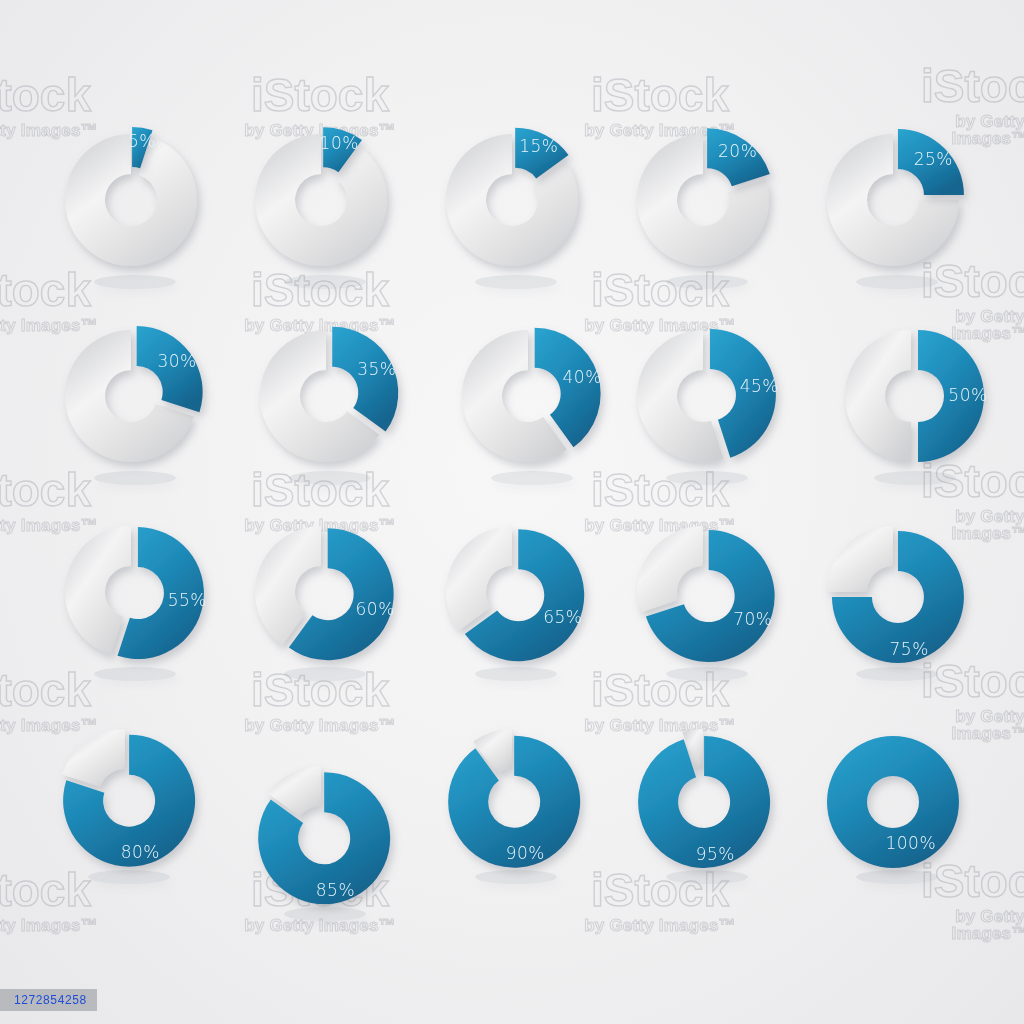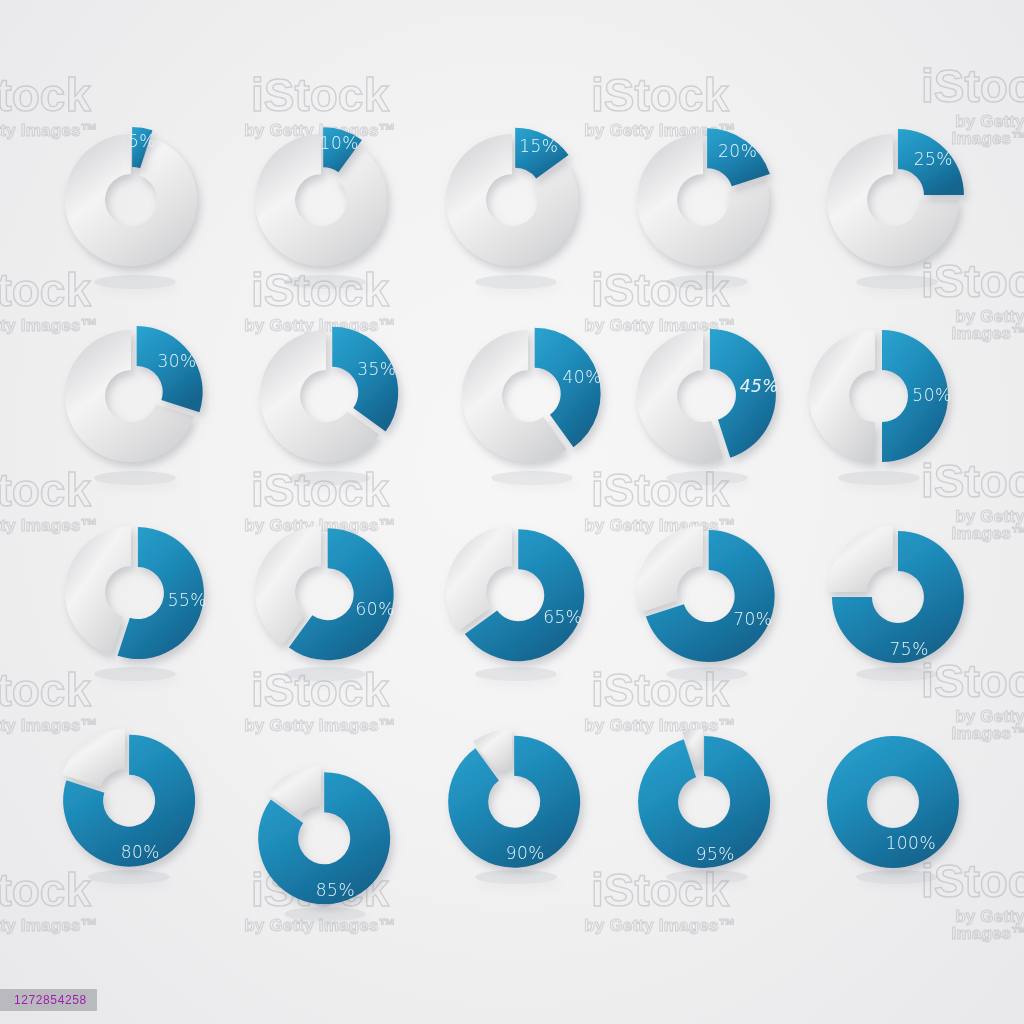--- a/index.html
+++ b/index.html
@@ -85,21 +85,21 @@
     letter-spacing: 0.5px;
   }
 
   
   #id-badge {
     position: absolute;
     left: 0;
     bottom: 13px;
     z-index: 20;
     background: rgba(176,178,182,0.85);
-    color: #a21caf;
+    color: #1d4ed8;
     font-family: "Liberation Sans", sans-serif;
     font-size: 12px;
     letter-spacing: 0.6px;
     padding: 4px 10px 4px 14px;
   }
 </style>
 </head>
 <body>
 
 <div id="stage">
@@ -373,21 +373,21 @@
             <filter id="sh7" x="-45%" y="-45%" width="200%" height="210%">
               <feDropShadow dx="3" dy="5" stdDeviation="4" flood-color="#7b7f86" flood-opacity="0.34"></feDropShadow>
             </filter>
           </defs>
           <ellipse cx="99" cy="177" rx="40.92" ry="7" fill="#9aa0a8" opacity="0.18" filter="url(#sh7)"></ellipse>
           <path d="M 133.79382665130322 148.39512162874652 A 66 66 0 1 1 94.99999999999999 29 L 95 69 A 26 26 0 1 0 110.2824165596043 116.03444185374863 Z" fill="url(#gg7)" filter="url(#sh7)"></path>
           <path d="M 101.65739561406608 26.83688103937537 A 66 66 0 0 1 140.4512222653693 146.2320026681219 L 116.93981217367038 113.871322893124 A 26 26 0 0 0 101.65739561406608 66.83688103937537 Z" fill="url(#bg7)" filter="url(#sh7)"></path>
           <text class="pct-label" x="149.21022142882376" y="77.386031320628" fill="#e8f4fa">40%</text>
         </svg>
       </div>
-      <div class="chart-cell" style="left: 703px; top: 396px; font-style: italic;">
+      <div class="chart-cell" style="left: 703px; top: 396px;">
         <svg viewBox="0 0 190 190">
           <defs>
             <linearGradient id="bg8" x1="0%" y1="0%" x2="62%" y2="100%">
               <stop offset="0%" stop-color="#2ba4d0"></stop>
               <stop offset="45%" stop-color="#1f8cba"></stop>
               <stop offset="100%" stop-color="#15658f"></stop>
             </linearGradient>
             <linearGradient id="gg8" x1="10%" y1="0%" x2="85%" y2="100%">
               <stop offset="0%" stop-color="#cfd0d2"></stop>
               <stop offset="38%" stop-color="#f4f4f5"></stop>
@@ -397,21 +397,21 @@
             <filter id="sh8" x="-45%" y="-45%" width="200%" height="210%">
               <feDropShadow dx="3" dy="5" stdDeviation="4" flood-color="#7b7f86" flood-opacity="0.34"></feDropShadow>
             </filter>
           </defs>
           <ellipse cx="99" cy="177" rx="40.92" ry="7" fill="#9aa0a8" opacity="0.18" filter="url(#sh8)"></ellipse>
           <path d="M 115.39512162874652 157.76973007548014 A 66 66 0 1 1 94.99999999999999 29 L 95 69 A 26 26 0 1 0 103.03444185374863 119.727469423674 Z" fill="url(#gg8)" filter="url(#sh8)"></path>
           <path d="M 101.91381838416596 27.904958744718385 A 66 66 0 0 1 122.3089400129125 156.67468882019853 L 109.9482602379146 118.63242816839238 A 26 26 0 0 0 101.91381838416596 67.90495874471839 Z" fill="url(#bg8)" filter="url(#sh8)"></path>
           <text class="pct-label" x="151.29823541392284" y="86.08323549270685" fill="#e8f4fa">45%</text>
         </svg>
       </div>
-      <div class="chart-cell" style="left: 875px; top: 396px;">
+      <div class="chart-cell" style="left: 911px; top: 396px;">
         <svg viewBox="0 0 190 190">
           <defs>
             <linearGradient id="bg9" x1="0%" y1="0%" x2="62%" y2="100%">
               <stop offset="0%" stop-color="#2ba4d0"></stop>
               <stop offset="45%" stop-color="#1f8cba"></stop>
               <stop offset="100%" stop-color="#15658f"></stop>
             </linearGradient>
             <linearGradient id="gg9" x1="10%" y1="0%" x2="85%" y2="100%">
               <stop offset="0%" stop-color="#cfd0d2"></stop>
               <stop offset="38%" stop-color="#f4f4f5"></stop>

